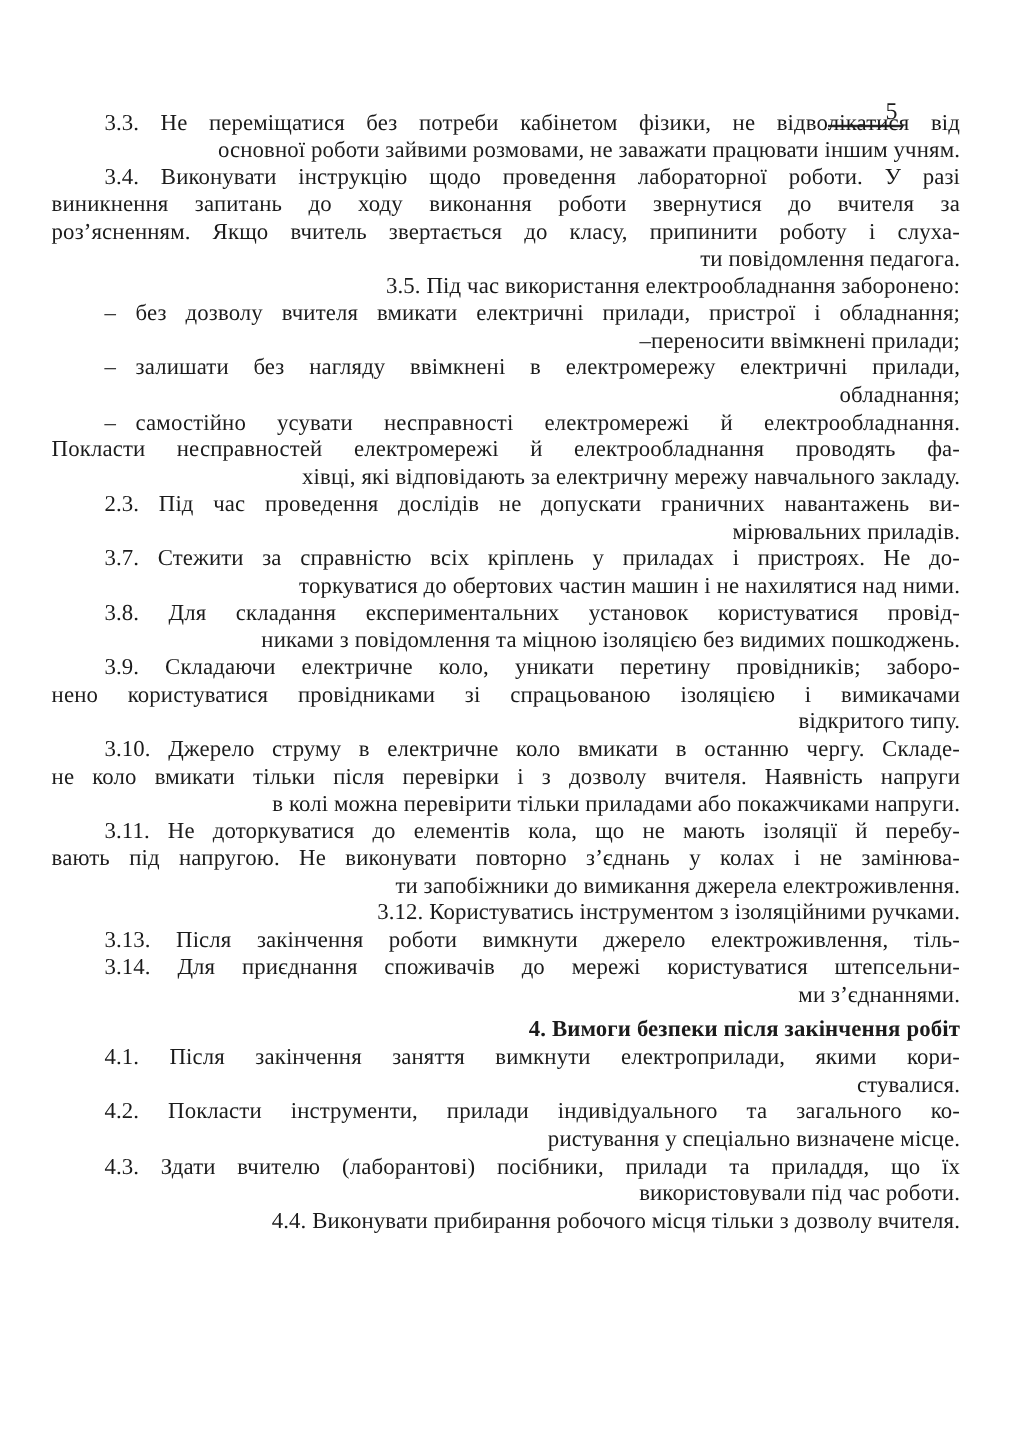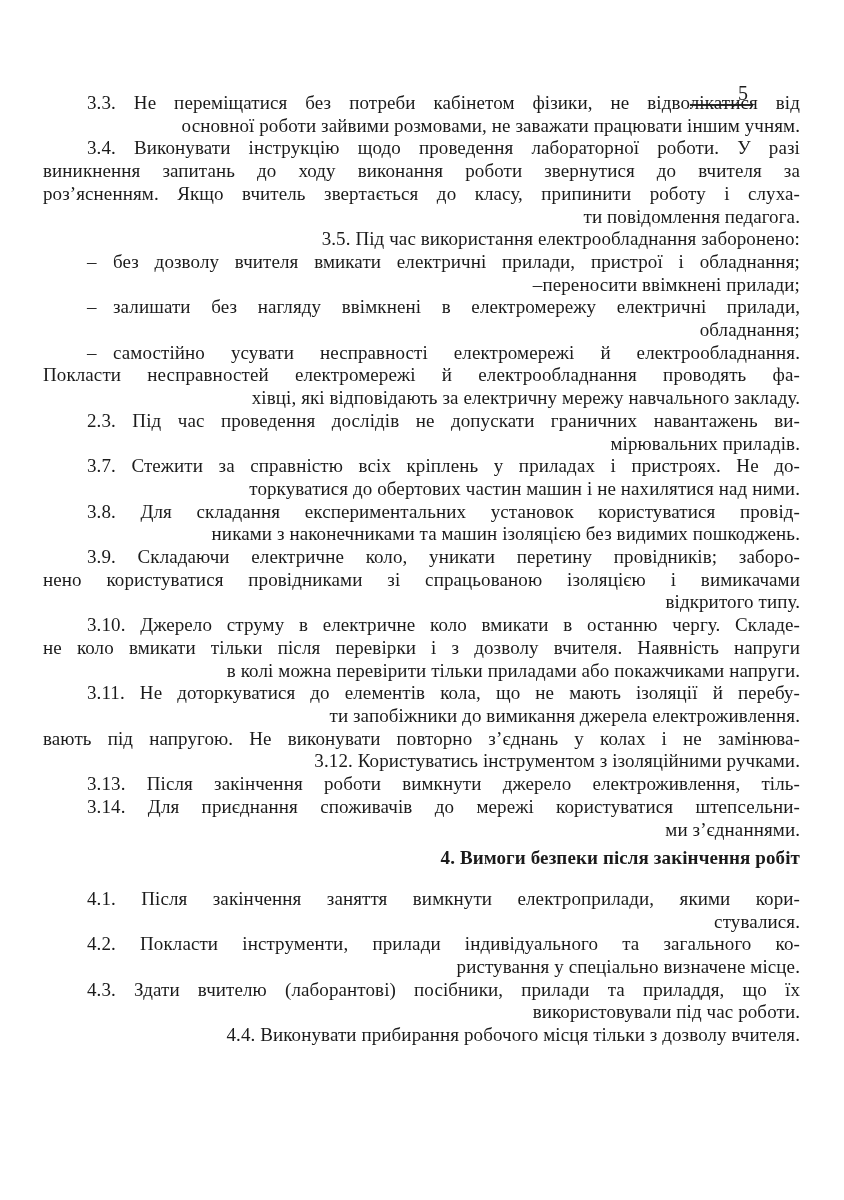--- a/index.html
+++ b/index.html
@@ -48,21 +48,21 @@
   }
   .line.indent-first { text-indent: 44px; }
   .line.bullet-first { padding-left: 44px; }
   .dash {
     display: inline-block;
     width: 26px;
   }
   .para.heading {
     font-weight: bold;
     margin-top: 6px;
-    margin-bottom: 18px;
+    margin-bottom: 1px;
   }
 </style>
 </head>
 <body>
 
 <div class="page">
   <div class="pagenum-wrap">
     <span>5</span>
   </div>
   <div class="column">
@@ -97,36 +97,36 @@
       <div class="para plain">
         <div class="line fill indent-first">2.3. Під час проведення дослідів не допускати граничних навантажень ви-</div>
         <div class="line">мірювальних приладів.</div>
       </div>
       <div class="para plain">
         <div class="line fill indent-first">3.7. Стежити за справністю всіх кріплень у приладах і пристроях. Не до-</div>
         <div class="line">торкуватися до обертових частин машин і не нахилятися над ними.</div>
       </div>
       <div class="para plain">
         <div class="line fill indent-first">3.8. Для складання експериментальних установок користуватися провід-</div>
-        <div class="line">никами з наконечниками та машин ізоляцією без видимих пошкоджень.</div>
+        <div class="line">никами з повідомлення та міцною ізоляцією без видимих пошкоджень.</div>
       </div>
       <div class="para plain">
         <div class="line fill indent-first">3.9. Складаючи електричне коло, уникати перетину провідників; заборо-</div>
         <div class="line fill">нено користуватися провідниками зі спрацьованою ізоляцією і вимикачами</div>
         <div class="line">відкритого типу.</div>
       </div>
       <div class="para plain">
         <div class="line fill indent-first">3.10. Джерело струму в електричне коло вмикати в останню чергу. Складе-</div>
         <div class="line fill">не коло вмикати тільки після перевірки і з дозволу вчителя. Наявність напруги</div>
         <div class="line">в колі можна перевірити тільки приладами або покажчиками напруги.</div>
       </div>
       <div class="para plain">
         <div class="line fill indent-first">3.11. Не доторкуватися до елементів кола, що не мають ізоляції й перебу-</div>
+        <div class="line fill">вають під напругою. Не виконувати повторно з’єднань у колах і не замінюва-</div>
         <div class="line">ти запобіжники до вимикання джерела електроживлення.</div>
-        <div class="line fill">вають під напругою. Не виконувати повторно з’єднань у колах і не замінюва-</div>
       </div>
       <div class="para plain">
         <div class="line indent-first">3.12. Користуватись інструментом з ізоляційними ручками.</div>
       </div>
       <div class="para plain">
         <div class="line fill indent-first">3.13. Після закінчення роботи вимкнути джерело електроживлення, тіль-</div>
       </div>
       <div class="para plain">
         <div class="line fill indent-first">3.14. Для приєднання споживачів до мережі користуватися штепсельни-</div>
         <div class="line">ми з’єднаннями.</div>

